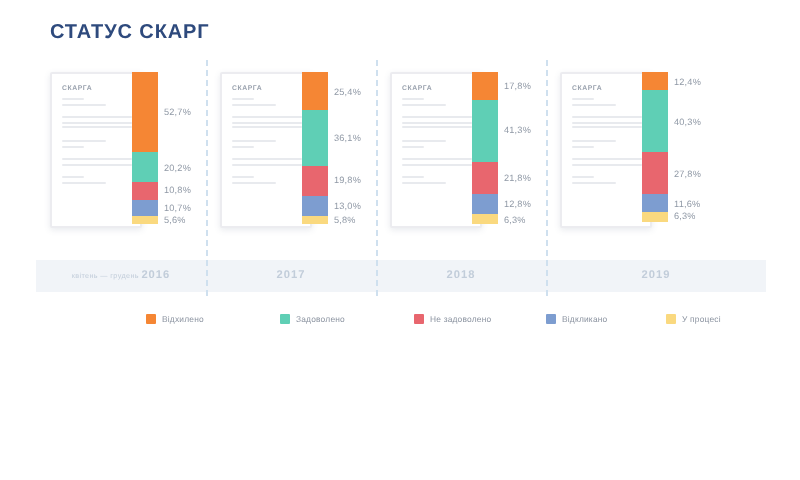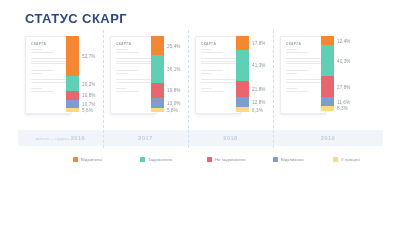--- a/index.html
+++ b/index.html
@@ -6,21 +6,21 @@
   body{
     width:400px;height:180px;overflow:hidden;
     background:#ffffff;
     font-family:"Liberation Sans", sans-serif;
     -webkit-font-smoothing:antialiased;
   }
   .page{position:relative;width:400px;height:180px;background:#fff;}
 
   .title{
     position:absolute;left:25px;top:11px;
-    font-size:13px;font-weight:bold;letter-spacing:.45px;
+    font-size:10px;font-weight:bold;letter-spacing:.45px;
     color:#2e4a7d;text-transform:uppercase;
   }
 
   
   .plot{position:absolute;left:0;top:30px;width:400px;height:100px;}
 
   .group{position:absolute;top:0;height:100px;}
 
   
   .sep{position:absolute;top:30px;width:0;border-left:1px dashed #cfe0ef;height:118px;}

